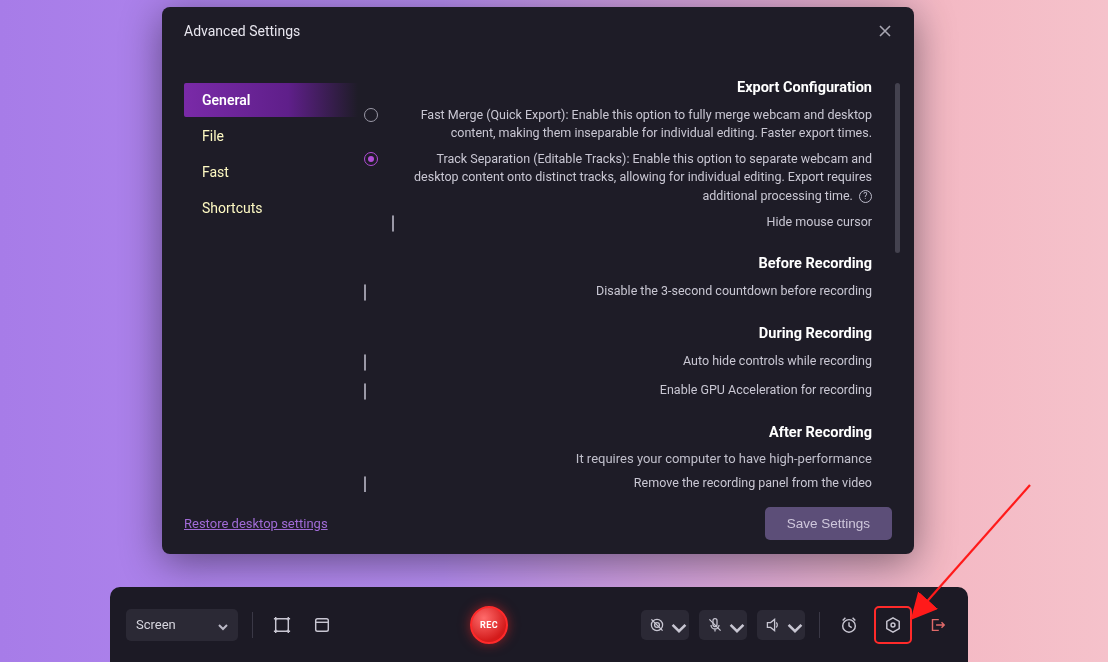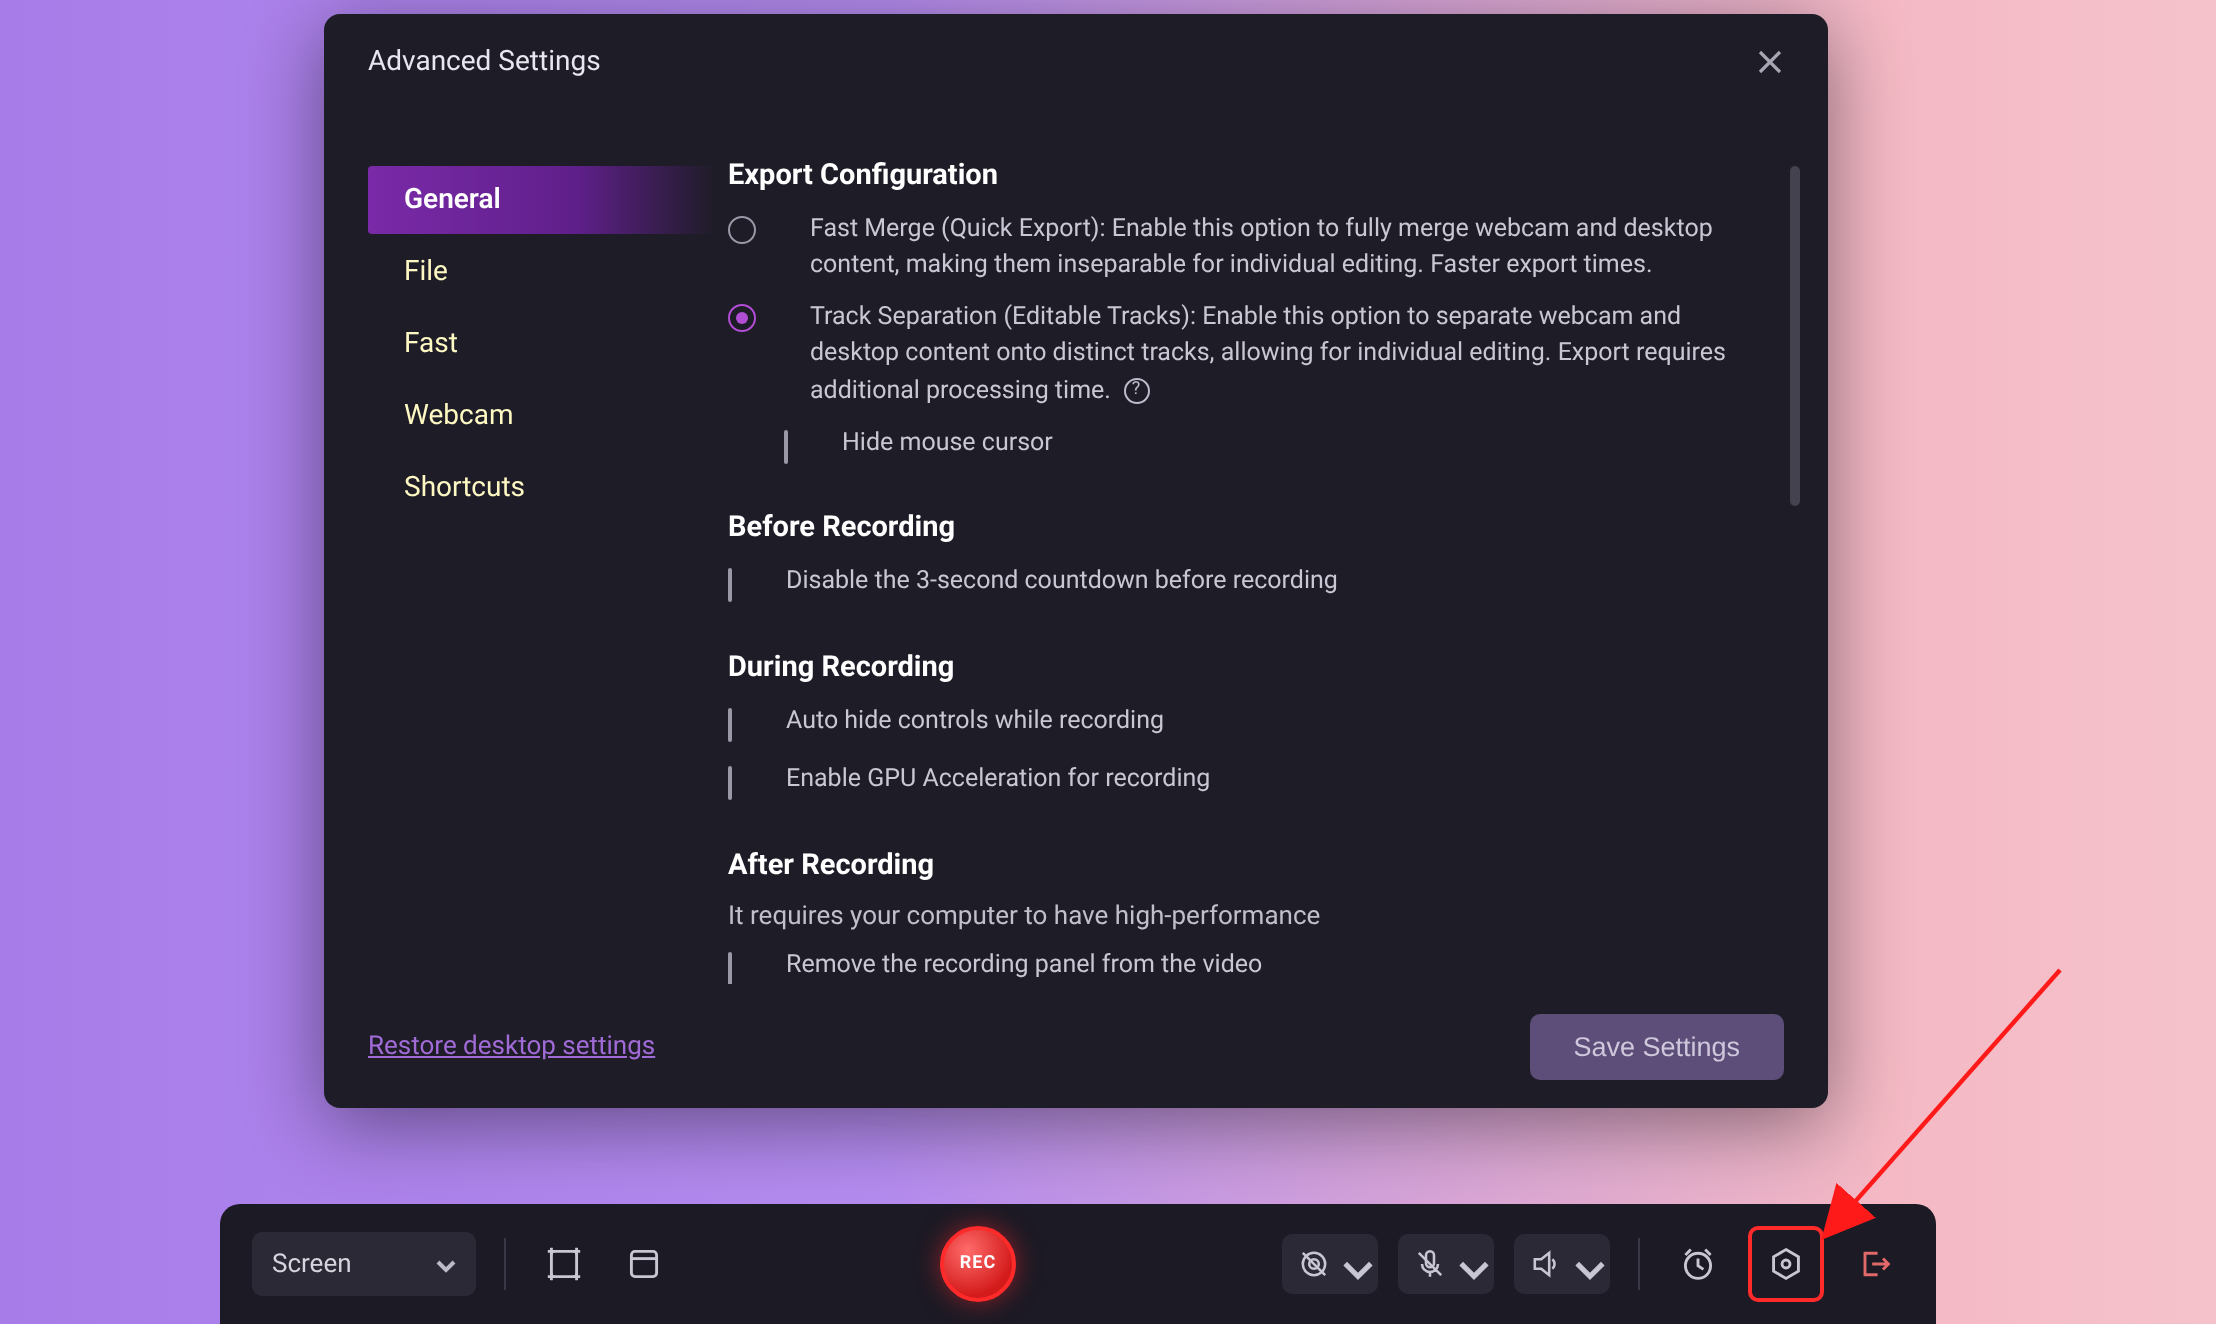--- a/index.html
+++ b/index.html
@@ -42,21 +42,21 @@
   }
   .sidebar-item.active {
     background: linear-gradient(90deg, #7a2aa8 0%, #5f1f8a 60%, rgba(30,28,39,0) 100%);
     color:#fff; font-weight:600;
     border-radius: 2px 0 0 2px;
     margin-left: 22px; padding-left: 18px;
   }
 
   
   .main {
-    flex:1; padding: 24px 12px 0 6px; position:relative; min-height:0;
+    flex:1; padding: 24px 24px 0 6px; position:relative; min-height:0;text-align:right;
   }
   .scroll {
     height: 413px; overflow-y: hidden; padding-right: 18px; position:relative;
   }
   .scrollbar {
     position:absolute; right: 14px; top:28px; width:5px; height:170px;
     background:#44424f; border-radius:3px;
   }
 
   h3.section {
@@ -96,21 +96,21 @@
     padding: 0 22px;
   }
   .restore { color:#a06bd6; text-decoration:underline; font-size:13px; cursor:pointer; }
   .save-btn {
     background:#5c4e78; color:#cfc7dc; border:none; border-radius:5px;
     padding: 9px 22px; font-size:13.5px; font-weight:500; cursor:pointer;
   }
 
   
   .toolbar {
-    position:absolute; left:110px; bottom:0; width:858px; height:60px;
+    position:absolute; left:110px; bottom:0; width:858px; height:75px;
     background:#1c1a25; border-radius:10px 10px 0 0;
     display:flex; align-items:center; padding:0 16px; gap:10px;
   }
   .screen-select {
     background:#2b2935; border-radius:5px; height:32px; width:112px;
     display:flex; align-items:center; justify-content:space-between;
     padding:0 10px; color:#d6d5de; font-size:13px; cursor:pointer;
   }
   .chev { width:10px; height:10px; }
   .chev svg { stroke:#bcbac7; stroke-width:2; fill:none; width:10px; height:10px; }
@@ -166,23 +166,20 @@
   <div class="modal-body">
     <div class="sidebar">
       <div class="sidebar-item active">
           <span>General</span>
         </div>
       <div class="sidebar-item">
           <span>File</span>
         </div>
       <div class="sidebar-item">
           <span>Fast</span>
-        </div>
-      <div class="sidebar-item">
-          <span>Webcam</span>
         </div>
       <div class="sidebar-item">
           <span>Shortcuts</span>
         </div>
     </div>
 
     <div class="main">
       <div class="scrollbar"></div>
       <div class="scroll">
 

